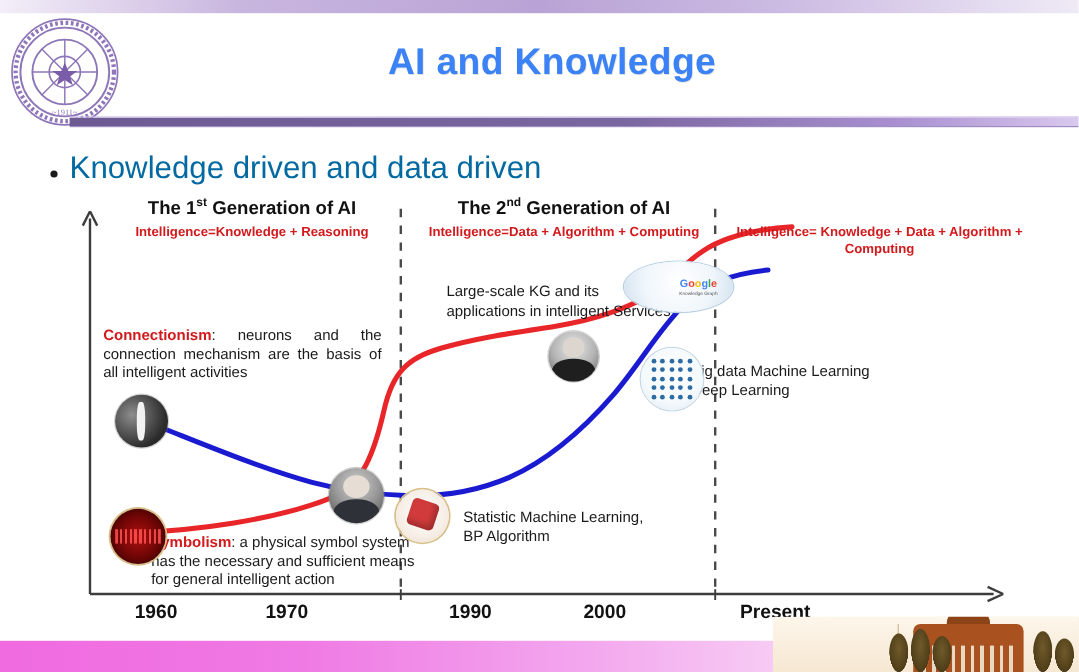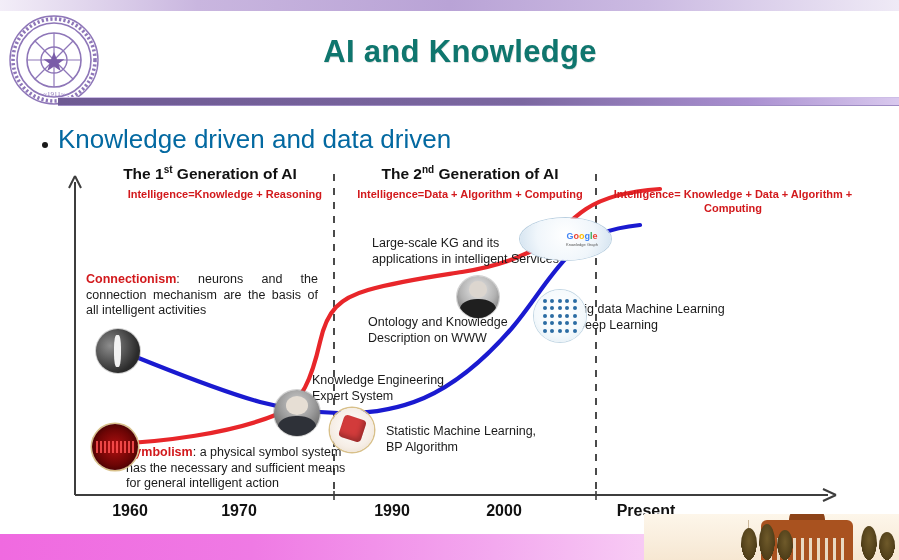--- a/index.html
+++ b/index.html
@@ -26,21 +26,21 @@
   .logo {
     position: absolute; left: 8px; top: 14px;
     width: 92px; height: 92px;
   }
 
   
   .slide-title {
     position: absolute; left: 150px; top: 34px; width: 620px;
     text-align: center;
     font-size: 31px; font-weight: bold;
-    color: #0f766e;
+    color: #3b82f6;
     letter-spacing: 0.3px;
     text-shadow: 0.6px 0.6px 0 rgba(0,0,0,0.12);
   }
 
   
   .title-rule {
     position: absolute; left: 58px; top: 97px; width: 841px; height: 7px;
     background: linear-gradient(to right, #6e5a93 0%, #7b67a0 55%, #a98fd0 82%, #d9c9ee 100%);
     border-top: 1px solid #cdbde6;
     border-bottom: 1px solid #9f8cc4;
@@ -275,45 +275,41 @@
                C 286 247, 312 250, 338 251
                C 366 252, 396 248, 424 236
                C 456 222, 486 196, 512 166
                C 534 140, 548 114, 570 92
                C 588 74, 610 66, 640 63" fill="none" stroke="#1a1ad0" stroke-width="4.2" stroke-linecap="round"></path>
     </svg>
 
     <div class="gen-head" style="left:90px; top:2px; width:240px;">
       <span>The 1</span><sup>st</sup><span> Generation of AI</span>
     </div>
-    <div class="gen-sub" style="left:66px; top:26px; width:256px;text-align:right;">Intelligence=Knowledge + Reasoning</div>
+    <div class="gen-sub" style="left:82px; top:26px; width:256px;">Intelligence=Knowledge + Reasoning</div>
 
     <div class="gen-head" style="left:350px; top:2px; width:240px;">
       <span>The 2</span><sup>nd</sup><span> Generation of AI</span>
     </div>
     <div class="gen-sub" style="left:340px; top:26px; width:260px;">Intelligence=Data + Algorithm + Computing</div>
 
     <div class="gen-sub" style="left:608px; top:26px; width:250px;">Intelligence= Knowledge + Data + Algorithm + Computing</div>
 
     <div class="note just" style="left:86px; top:110px; width:232px;">
       <span class="kw">Connectionism</span><span>: neurons and the connection mechanism are the basis of all intelligent activities</span>
     </div>
 
     <div class="note" style="left:126px; top:283px; width:236px;">
       <span class="kw">Symbolism</span><span>: a physical symbol system has the necessary and sufficient means for general intelligent action</span>
     </div>
 
-    <div class="note" style="left:312px; top:211px; width:200px; white-space:pre-line;">Knowledge Engineering
-Expert System</div>
 
     <div class="note" style="left:386px; top:262px; width:210px; white-space:pre-line;">Statistic Machine Learning,
 BP Algorithm</div>
 
-    <div class="note" style="left:368px; top:153px; width:190px; white-space:pre-line;">Ontology and Knowledge
-Description on WWW</div>
 
     <div class="note" style="left:372px; top:74px; width:230px; white-space:pre-line;">Large-scale KG and its
 applications in intelligent Services</div>
 
     <div class="note" style="left:576px; top:140px; width:200px; white-space:pre-line;">Big data Machine Learning
 Deep Learning</div>
 
     <div class="marker m-brain" style="left:96px; top:167px; width:44px; height:44px;"></div>
 
     <div class="marker m-sym" style="left:92px; top:262px; width:46px; height:46px;"></div>

